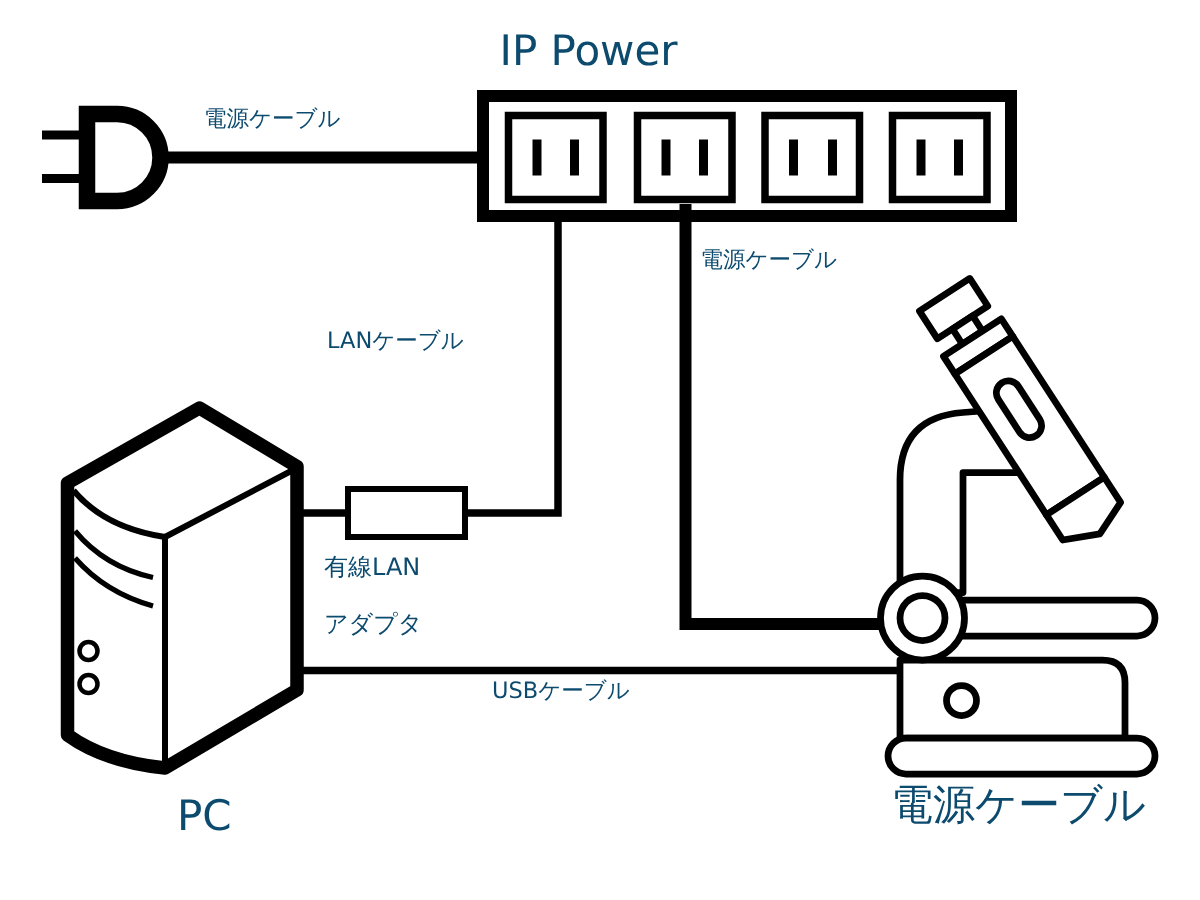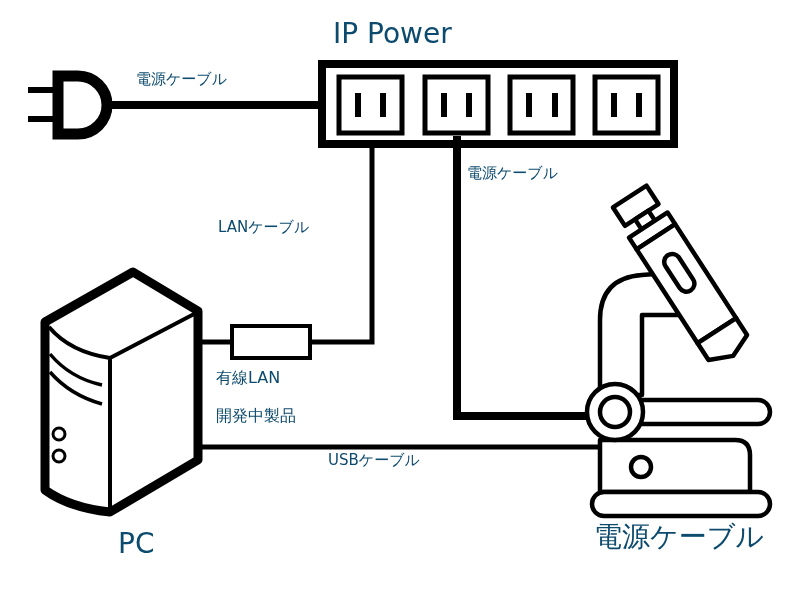--- a/index.html
+++ b/index.html
@@ -89,16 +89,16 @@
       <rect x="637" y="262" width="16" height="42" rx="8"></rect>
     </g>
   </g>
 </svg>
 
 <div class="lbl big" style="left:333px; top:20px;">IP Power</div>
 <div class="lbl sm" style="left:136px; top:72px;">電源ケーブル</div>
 <div class="lbl sm" style="left:467px; top:166px;">電源ケーブル</div>
 <div class="lbl sm" style="left:218px; top:220px;">LANケーブル</div>
 <div class="lbl mid" style="left:216px; top:370px;">有線LAN</div>
-<div class="lbl mid" style="left:216px; top:408px;">開発中製品</div>
+<div class="lbl mid" style="left:216px; top:408px;">アダプタ</div>
 <div class="lbl sm" style="left:328px; top:453px;">USBケーブル</div>
 <div class="lbl big" style="left:118px; top:530px;">PC</div>
 <div class="lbl big" style="left:594px; top:523px;">電源ケーブル</div>
 
 </body></html>

